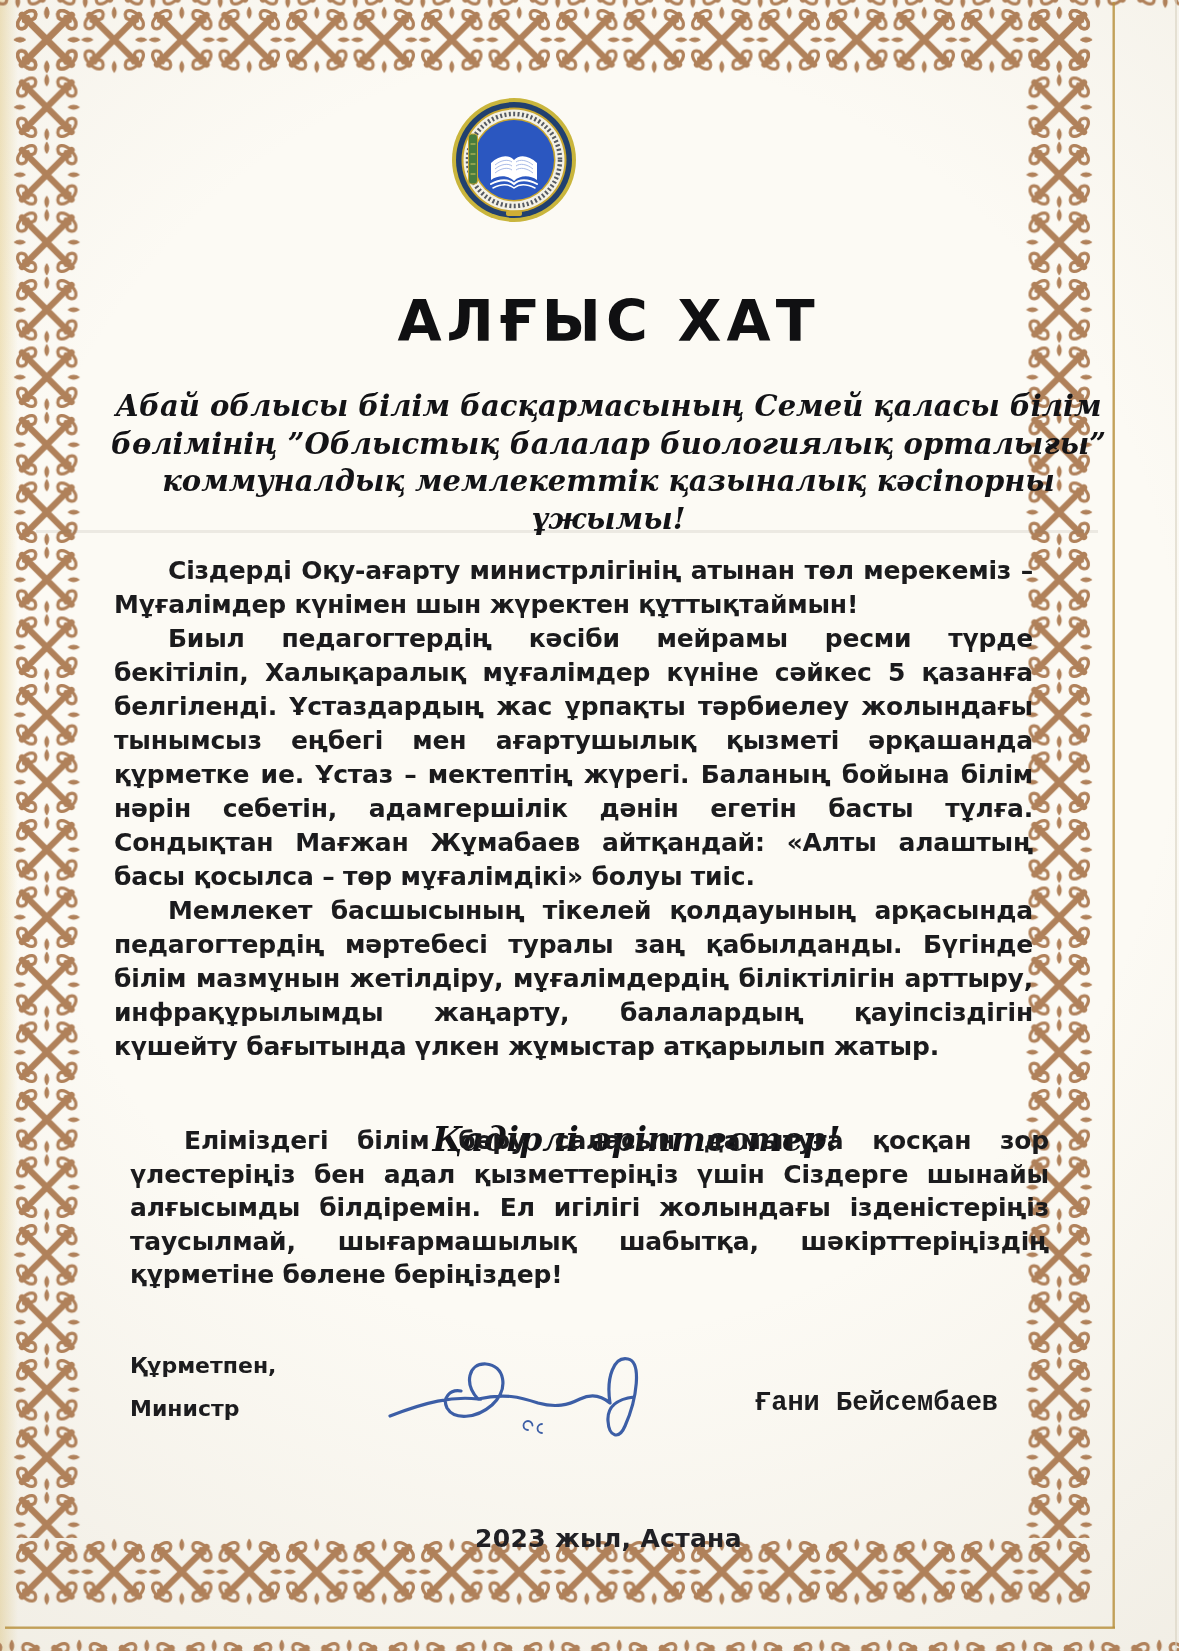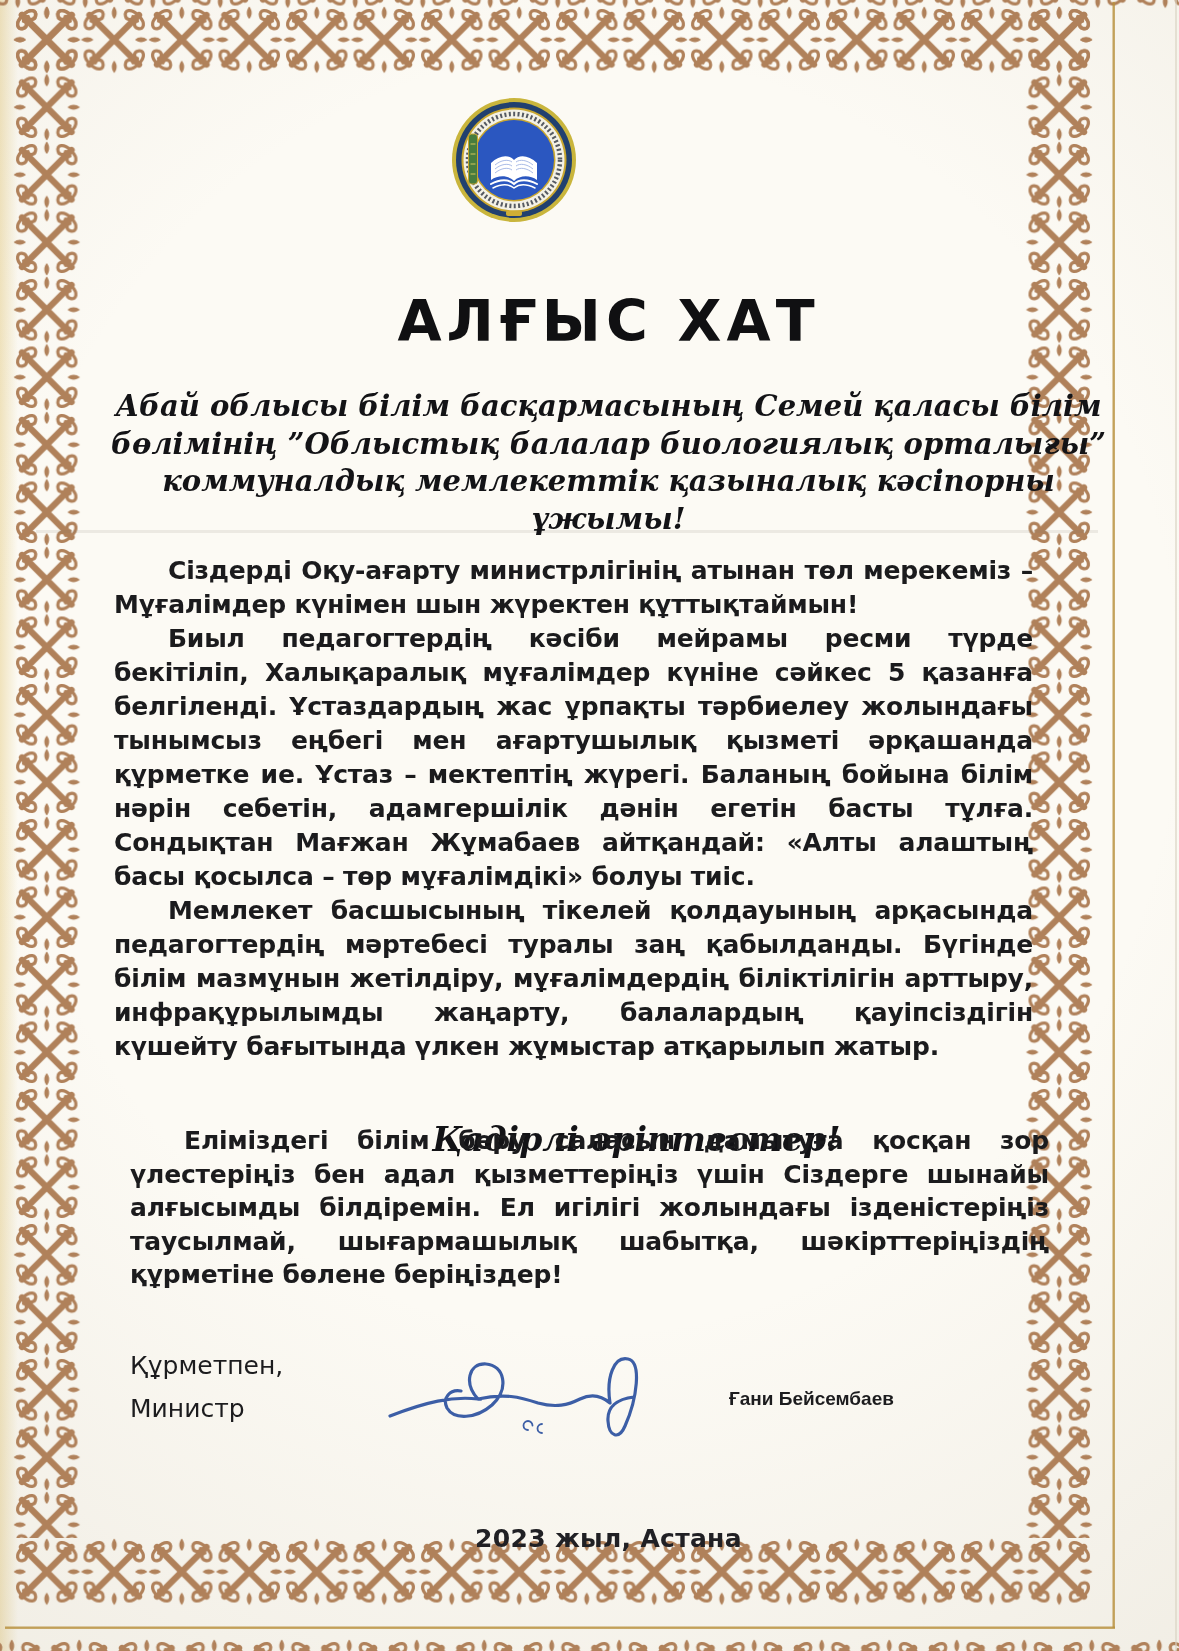--- a/index.html
+++ b/index.html
@@ -24,23 +24,23 @@
     font-family:"DejaVu Sans","Liberation Sans",sans-serif;font-weight:bold;
     font-size:25px;line-height:34px;text-align:justify;color:#1b1b1d;
     letter-spacing:-0.2px;
   }
   .bodytext p{margin:0;text-indent:54px;}
   .body-main{top:554px;left:114px;width:919px;}
   .subheading{top:1120px;font-size:33px;margin-left:28px;}
   .closing{top:1124px;left:130px;width:919px;}
   .closing p{line-height:33.5px;}
   .sig-left{left:130px;top:1344px;font-family:"DejaVu Sans","Liberation Sans",sans-serif;
-    font-weight:normal;font-size:25px;line-height:43px;}
-  .sig-name{left:729px;top:1388px;font-family:Liberation Sans, sans-serif;
-    font-weight:bold;font-size:19px;}
+    font-weight:bold;font-size:22px;line-height:43px;}
+  .sig-name{left:755px;top:1388px;font-family:Liberation Mono, monospace;
+    font-weight:bold;font-size:27px;}
   .dateline{top:1481px;font-family:"DejaVu Sans","Liberation Sans",sans-serif;
     font-weight:bold;font-size:25px;letter-spacing:.3px;color:#202024;margin-top:43px;}
   .fold{top:530px;left:36px;width:1062px;height:3px;background:rgba(125,118,98,.12);}
   svg{display:block;}
 </style>
 </head>
 <body>
 
 <div class="page">
 

